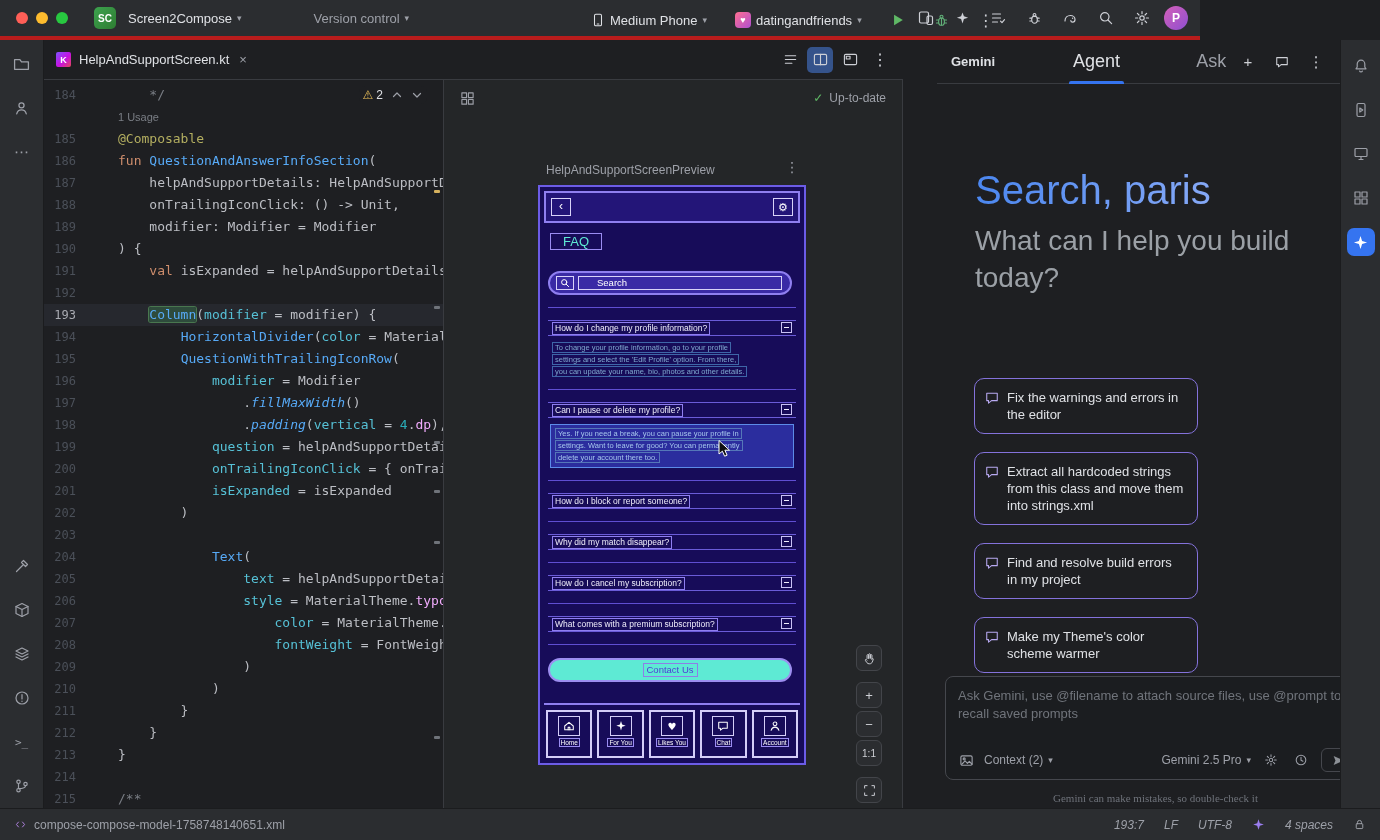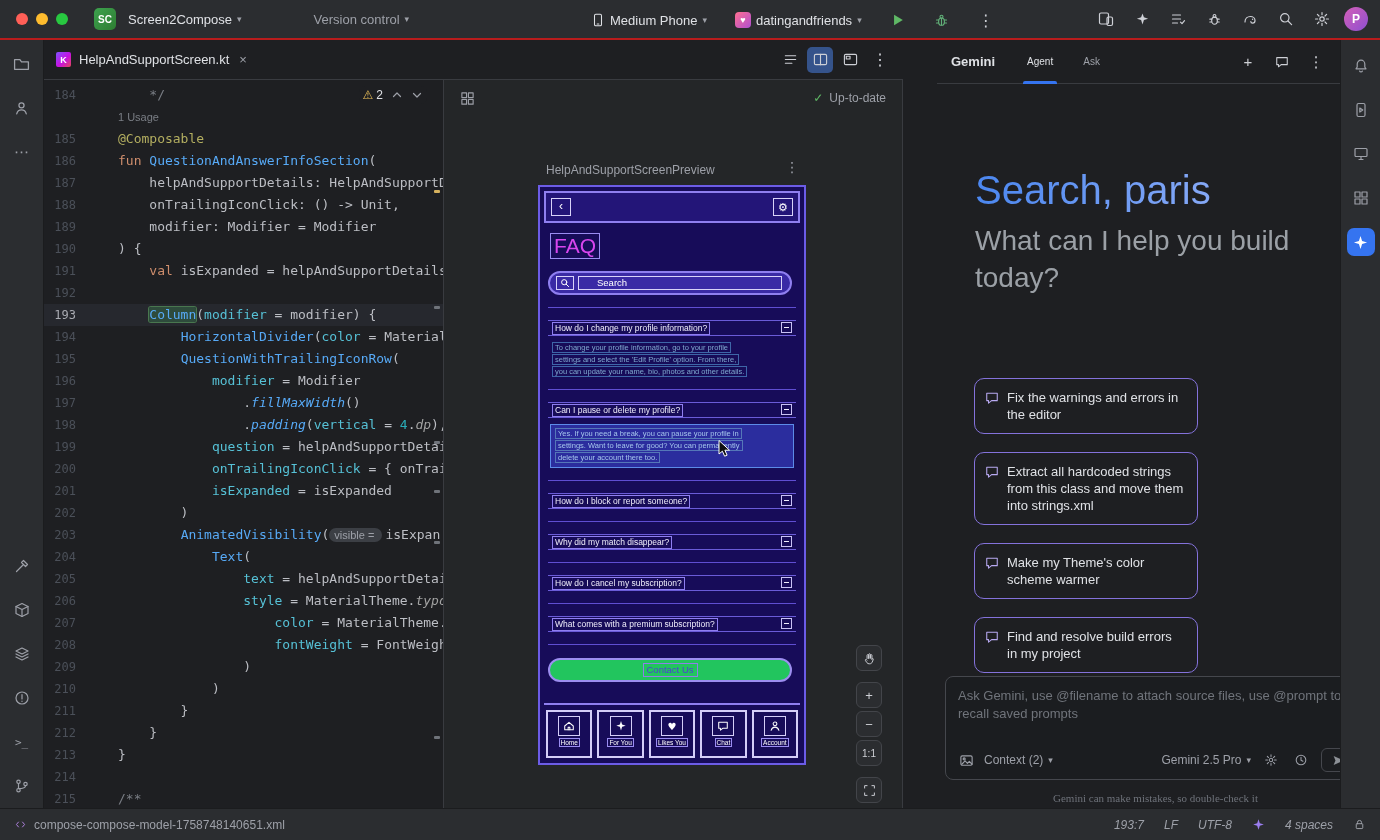--- a/index.html
+++ b/index.html
@@ -1,21 +1,21 @@
 <!DOCTYPE html>
 <html><head>
 <meta charset="utf-8">
 <style>
   * { margin:0; padding:0; box-sizing:border-box; }
   html,body { width:1380px; height:840px; }
   body { position:relative; background:#1E1F22; font-family:"Liberation Sans",sans-serif; overflow:hidden; color:#CED0D6; }
   svg.ic { stroke:currentColor; fill:none; stroke-width:1.2; stroke-linecap:round; stroke-linejoin:round; display:block; }
 
   
-  .titlebar { position:absolute; left:0; top:0; width:1380px; height:40px; background:#2B2D30; border-bottom:2px solid #b91c1c; display:flex; align-items:center; }
+  .titlebar { position:absolute; left:0; top:0; width:1200px; height:40px; background:#2B2D30; border-bottom:4px solid #b91c1c; display:flex; align-items:center; }
   .lights { display:flex; gap:8px; padding-left:16px; }
   .light { width:12px; height:12px; border-radius:50%; }
   .l-close{background:#FF5F57}.l-min{background:#FEBC2E}.l-max{background:#28C840}
   .proj-badge { margin-left:26px; width:22px; height:22px; border-radius:5px; background:linear-gradient(135deg,#3DA24E,#2E7D32); color:#fff; font-size:10px; font-weight:700; display:flex; align-items:center; justify-content:center; }
   .tb-sel { display:flex; align-items:center; gap:5px; font-size:13px; color:#DFE1E5; padding:4px 6px; border-radius:4px; cursor:pointer; }
   .tb-sel.dim { color:#9DA0A8; }
   .chev { font-size:9px; color:#9DA0A8; }
   .tb-center { position:absolute; left:585px; top:0; height:40px; display:flex; align-items:center; gap:16px; }
   .appicon { width:16px; height:16px; border-radius:4px; background:linear-gradient(135deg,#FF6F91,#B04FD1); display:flex; align-items:center; justify-content:center; color:#fff; font-size:9px; }
   .tb-right { margin-left:auto; display:flex; align-items:center; gap:8px; padding-right:12px; }
@@ -41,21 +41,21 @@
   .editor-body { position:absolute; left:44px; top:80px; width:399px; height:728px; background:#1E1F22; overflow:hidden; }
   #code-rows { padding-top:4px; }
   .code-row { display:flex; height:22px; line-height:22px; font-family:"DejaVu Sans Mono",monospace; font-size:13px; white-space:pre; }
   .code-row.current { background:#26282E; }
   .gut { flex:0 0 74px; text-align:right; padding-right:42px; color:#4B5059; font-size:12px; }
   .current .gut { color:#A9ABB2; }
   .code { flex:1; overflow:hidden; }
   .inlay { font-family:"Liberation Sans",sans-serif; font-size:11px; color:#7A7E85; }
   .tk-def{color:#BCBEC4}.tk-cm{color:#7A7E85}.tk-ann{color:#B3AE60}.tk-kw{color:#CF8E6D}
   .tk-fn{color:#57AAF7}.tk-fni{color:#57AAF7;font-style:italic}.tk-arg{color:#56C1D6}
-  .tk-num{color:#2AACB8}.tk-ext{color:#a3a3a3;font-style:italic}
+  .tk-num{color:#2AACB8}.tk-ext{color:#f0abfc;}
   .tk-hl{color:#57AAF7;background:#2E4B3C;box-shadow:0 0 0 1px #49774F;border-radius:2px}
   .tk-pill{background:#3C3F45;color:#9DA0A8;border-radius:8px;padding:1px 5px;font-size:11px;margin-right:3px;font-family:"Liberation Sans",sans-serif}
   .inspect { position:absolute; top:6px; right:16px; display:flex; align-items:center; gap:8px; background:#1E1F22; border-radius:6px; padding:2px 4px; }
   .warnchip { display:flex; align-items:center; gap:3px; font-size:12px; color:#DFE1E5; cursor:pointer; }
   .warnsign { color:#F2C55C; font-size:12px; }
   .navarrow { color:#9DA0A8; cursor:pointer; display:flex; }
   .sbmark { position:absolute; right:3px; width:6px; height:3px; border-radius:1px; }
 
   
   .preview-pane { position:absolute; left:443px; top:80px; width:460px; height:728px; background:#242628; border-left:1px solid #393B40; border-right:1px solid #393B40; }
@@ -63,57 +63,57 @@
   .pv-status { margin-left:auto; display:flex; align-items:center; gap:6px; font-size:12px; color:#9DA0A8; }
   .pv-check { color:#5FB865; font-size:12px; }
   .pv-label { position:absolute; left:102px; top:83px; font-size:12px; color:#9DA0A8; }
   .pv-kebab { position:absolute; left:338px; top:79px; color:#9DA0A8; font-size:14px; cursor:pointer; width:20px; text-align:center; }
 
   
   .phone { position:absolute; left:94px; top:105px; width:268px; height:580px; background:#170C59; border:2px solid #6C5CE7; }
   .wf-topbar { position:absolute; left:4px; top:4px; right:4px; height:32px; border:2px solid #8F7FF0; background:#231578; }
   .wf-backbox { position:absolute; left:5px; top:5px; width:20px; height:18px; border:1.5px solid #D8D2F8; color:#fff; font-size:12px; line-height:15px; text-align:center; }
   .wf-gearbox { position:absolute; right:5px; top:5px; width:20px; height:18px; border:1.5px solid #D8D2F8; color:#fff; font-size:11px; line-height:16px; text-align:center; }
-  .wf-title { position:absolute; left:10px; top:46px; font-size:21px; color:#d946ef; border:1px solid #9A8CF2; padding:0 3px; }
+  .wf-title { position:absolute; left:10px; top:46px; font-size:13px; color:#5eead4; border:1px solid #9A8CF2; padding:0 12px; }
   .wf-search { position:absolute; left:8px; top:84px; right:12px; height:24px; border-radius:12px; background:#3A2AA5; border:2px solid #8F7FF0; }
   .wf-mag { position:absolute; left:6px; top:3px; width:18px; height:14px; border:1px solid #D8D2F8; display:flex; align-items:center; justify-content:center; color:#fff; }
   .wf-field { position:absolute; left:28px; top:3px; right:8px; height:14px; border:1px solid #D8D2F8; font-size:9.5px; color:#fff; line-height:12px; padding-left:18px; }
   .wf-list { position:absolute; left:4px; right:4px; top:120px; }
   .wf-div { border-top:1px solid #5F4ED2; margin:0 4px; }
   .wf-qrow { position:relative; margin:12px 4px; height:16px; border-top:1px solid #6A5BD8; border-bottom:1px solid #6A5BD8; display:flex; align-items:center; }
   .wf-qrow.has-ans { margin-bottom:6px; }
   .wf-qtext { font-size:8.5px; color:#EFEDFB; border:1px solid #8F7FF0; padding:0 2px; line-height:11px; margin-left:4px; white-space:nowrap; }
   .wf-check { position:absolute; right:4px; top:1px; width:11px; height:11px; border:1.5px solid #C9C2F5; }
   .wf-check::after { content:""; position:absolute; left:2px; top:4px; width:5px; height:1px; background:#EFEDFB; }
   .wf-answer { margin:0 8px 12px; }
   .wf-ansline { display:table; font-size:7.5px; line-height:9px; color:#7FA8CE; border:1px solid #3E66A8; padding:0 2px; margin-bottom:1px; white-space:nowrap; }
   .wf-answer.hl { background:#2B2D9E; border:1.5px solid #5C8BE8; padding:3px 4px; margin:0 6px 12px; }
   .wf-answer.hl .wf-ansline { color:#A5C6EC; border-color:#5577B8; }
-  .wf-contact { position:absolute; left:8px; right:12px; top:471px; height:24px; border-radius:12px; background:#22c55e; border:2px solid #9C8EF0; display:flex; align-items:center; justify-content:center; }
+  .wf-contact { position:absolute; left:8px; right:12px; top:471px; height:24px; border-radius:12px; background:#5eead4; border:2px solid #9C8EF0; display:flex; align-items:center; justify-content:center; }
   .wf-contact span { font-size:9.5px; color:#4D3ED6; border:1px solid #8D7FE8; padding:0 3px; line-height:12px; }
   .wf-navline { position:absolute; left:4px; right:4px; top:516px; border-top:2px solid #8F7FF0; }
   .wf-nav { position:absolute; left:6px; right:6px; top:523px; height:48px; display:flex; gap:5px; }
   .wf-navcell { flex:1; border:2px solid #D4CEF8; display:flex; flex-direction:column; align-items:center; }
   .wf-navicon { margin-top:4px; width:22px; height:20px; border:1px solid #D4CEF8; display:flex; align-items:center; justify-content:center; color:#fff; }
   .wf-navlabel { font-size:6.5px; color:#fff; border:1px solid #9A8CF2; padding:0 1px; margin-top:2px; white-space:nowrap; }
   .nv-heart { font-family:"DejaVu Sans",sans-serif; font-size:10px; color:#fff; }
 
   .zoomstack { position:absolute; right:20px; top:565px; display:flex; flex-direction:column; gap:3px; }
   .zbtn { width:26px; height:26px; border-radius:6px; background:#2B2D30; border:1px solid #43454A; color:#CED0D6; display:flex; align-items:center; justify-content:center; font-size:13px; cursor:pointer; }
   .zbtn.small { font-size:10px; }
   .zgap { height:5px; }
 
   .cursor { position:absolute; left:718px; top:440px; z-index:60; }
 
   
   .gemini { position:absolute; left:937px; top:40px; width:437px; height:829px; background:#1E1F22; }
   .g-header { height:44px; border-bottom:1px solid #393B40; display:flex; align-items:center; padding:0 14px; }
   .g-title { font-size:13px; font-weight:700; color:#DFE1E5; }
   .g-tabs { display:flex; gap:30px; margin-left:32px; height:44px; }
-  .g-tab { font-size:10px; color:#9DA0A8; display:flex; align-items:center; position:relative; cursor:pointer; }
+  .g-tab { font-size:18px; color:#9DA0A8; display:flex; align-items:center; position:relative; cursor:pointer;margin-left:46px; }
   .g-tab.active { color:#DFE1E5; }
   .g-tab.active::after { content:""; position:absolute; left:-4px; right:-4px; bottom:0; height:3px; background:#3574F0; border-radius:2px 2px 0 0; }
   .g-hicons { margin-left:auto; display:flex; align-items:center; gap:14px; color:#CED0D6; }
   .g-hicon { cursor:pointer; display:flex; align-items:center; justify-content:center; width:20px; height:20px; font-size:15px; }
   .g-hello { position:absolute; left:38px; top:128px; font-size:40px; font-weight:400; background:linear-gradient(90deg,#4B87F0,#86A9F7); -webkit-background-clip:text; background-clip:text; color:transparent; }
   .g-sub { position:absolute; left:38px; top:182px; width:330px; font-size:28px; line-height:37px; color:#9BA0A6; }
   .g-cards { position:absolute; left:37px; top:338px; width:224px; display:flex; flex-direction:column; gap:18px; }
   .g-card { border:1px solid #8472DB; border-radius:10px; padding:10px 12px 10px 10px; display:flex; gap:8px; color:#DFE1E5; font-size:13px; line-height:17px; cursor:pointer; }
   .g-card .cico { flex:0 0 14px; margin-top:2px; color:#B9AAF2; }
   .g-input { position:absolute; left:8px; right:8px; top:636px; height:104px; border:1px solid #45474D; border-radius:8px; background:#1B1D20; padding:10px 12px 36px; }
@@ -322,21 +322,21 @@
       <div class="code-row current"><span class="gut">193</span><span class="code"><span class="tk-def">    </span><span class="tk-hl">Column</span><span class="tk-def">(</span><span class="tk-arg">modifier</span><span class="tk-def"> = modifier) {</span></span></div>
       <div class="code-row"><span class="gut">194</span><span class="code"><span class="tk-def">        </span><span class="tk-fn">HorizontalDivider</span><span class="tk-def">(</span><span class="tk-arg">color</span><span class="tk-def"> = Material</span></span></div>
       <div class="code-row"><span class="gut">195</span><span class="code"><span class="tk-def">        </span><span class="tk-fn">QuestionWithTrailingIconRow</span><span class="tk-def">(</span></span></div>
       <div class="code-row"><span class="gut">196</span><span class="code"><span class="tk-def">            </span><span class="tk-arg">modifier</span><span class="tk-def"> = Modifier</span></span></div>
       <div class="code-row"><span class="gut">197</span><span class="code"><span class="tk-def">                .</span><span class="tk-fni">fillMaxWidth</span><span class="tk-def">()</span></span></div>
       <div class="code-row"><span class="gut">198</span><span class="code"><span class="tk-def">                .</span><span class="tk-fni">padding</span><span class="tk-def">(</span><span class="tk-arg">vertical</span><span class="tk-def"> = </span><span class="tk-num">4</span><span class="tk-def">.</span><span class="tk-ext">dp</span><span class="tk-def">),</span></span></div>
       <div class="code-row"><span class="gut">199</span><span class="code"><span class="tk-def">            </span><span class="tk-arg">question</span><span class="tk-def"> = helpAndSupportDetai</span></span></div>
       <div class="code-row"><span class="gut">200</span><span class="code"><span class="tk-def">            </span><span class="tk-arg">onTrailingIconClick</span><span class="tk-def"> = { onTrai</span></span></div>
       <div class="code-row"><span class="gut">201</span><span class="code"><span class="tk-def">            </span><span class="tk-arg">isExpanded</span><span class="tk-def"> = isExpanded</span></span></div>
       <div class="code-row"><span class="gut">202</span><span class="code"><span class="tk-def">        )</span></span></div>
-      <div class="code-row"><span class="gut">203</span><span class="code"><span class="tk-def">        </span><span class="tk-fn">AnimatedVisibility</span><span class="tk-def">(</span><span class="tk-pill">visible = </span><span class="tk-def">isExpan</span></span></div>
+      <div class="code-row"><span class="gut">203</span></div>
       <div class="code-row"><span class="gut">204</span><span class="code"><span class="tk-def">            </span><span class="tk-fn">Text</span><span class="tk-def">(</span></span></div>
       <div class="code-row"><span class="gut">205</span><span class="code"><span class="tk-def">                </span><span class="tk-arg">text</span><span class="tk-def"> = helpAndSupportDetai</span></span></div>
       <div class="code-row"><span class="gut">206</span><span class="code"><span class="tk-def">                </span><span class="tk-arg">style</span><span class="tk-def"> = MaterialTheme.</span><span class="tk-ext">typo</span></span></div>
       <div class="code-row"><span class="gut">207</span><span class="code"><span class="tk-def">                    </span><span class="tk-arg">color</span><span class="tk-def"> = MaterialTheme.</span></span></div>
       <div class="code-row"><span class="gut">208</span><span class="code"><span class="tk-def">                    </span><span class="tk-arg">fontWeight</span><span class="tk-def"> = FontWeigh</span></span></div>
       <div class="code-row"><span class="gut">209</span><span class="code"><span class="tk-def">                )</span></span></div>
       <div class="code-row"><span class="gut">210</span><span class="code"><span class="tk-def">            )</span></span></div>
       <div class="code-row"><span class="gut">211</span><span class="code"><span class="tk-def">        }</span></span></div>
       <div class="code-row"><span class="gut">212</span><span class="code"><span class="tk-def">    }</span></span></div>
       <div class="code-row"><span class="gut">213</span><span class="code"><span class="tk-def">}</span></span></div>
@@ -554,29 +554,29 @@
           </svg>
         </span>
         <span>Extract all hardcoded strings from this class and move them into strings.xml</span>
       </div>
       <div class="g-card">
         <span class="cico">
           <svg class="ic" width="14" height="14" viewBox="0 0 16 16">
             <path d="M2 2.5h12v8.5H7.5L4 13.8V11H2z"></path>
           </svg>
         </span>
-        <span>Make my Theme's color scheme warmer</span>
+        <span>Find and resolve build errors in my project</span>
       </div>
       <div class="g-card">
         <span class="cico">
           <svg class="ic" width="14" height="14" viewBox="0 0 16 16">
             <path d="M2 2.5h12v8.5H7.5L4 13.8V11H2z"></path>
           </svg>
         </span>
-        <span>Find and resolve build errors in my project</span>
+        <span>Make my Theme's color scheme warmer</span>
       </div>
     </div>
 
   <div class="g-input">
     <textarea spellcheck="false" placeholder="Ask Gemini, use @filename to attach source files, use @prompt to recall saved prompts" style=""></textarea>
     <div class="g-controls">
       <span class="g-hicon">
         <svg class="ic" width="15" height="15" viewBox="0 0 16 16">
             <rect x="2" y="3" width="12" height="10" rx="1.5"></rect>
             <circle cx="5.5" cy="6.3" r="1.1"></circle>

